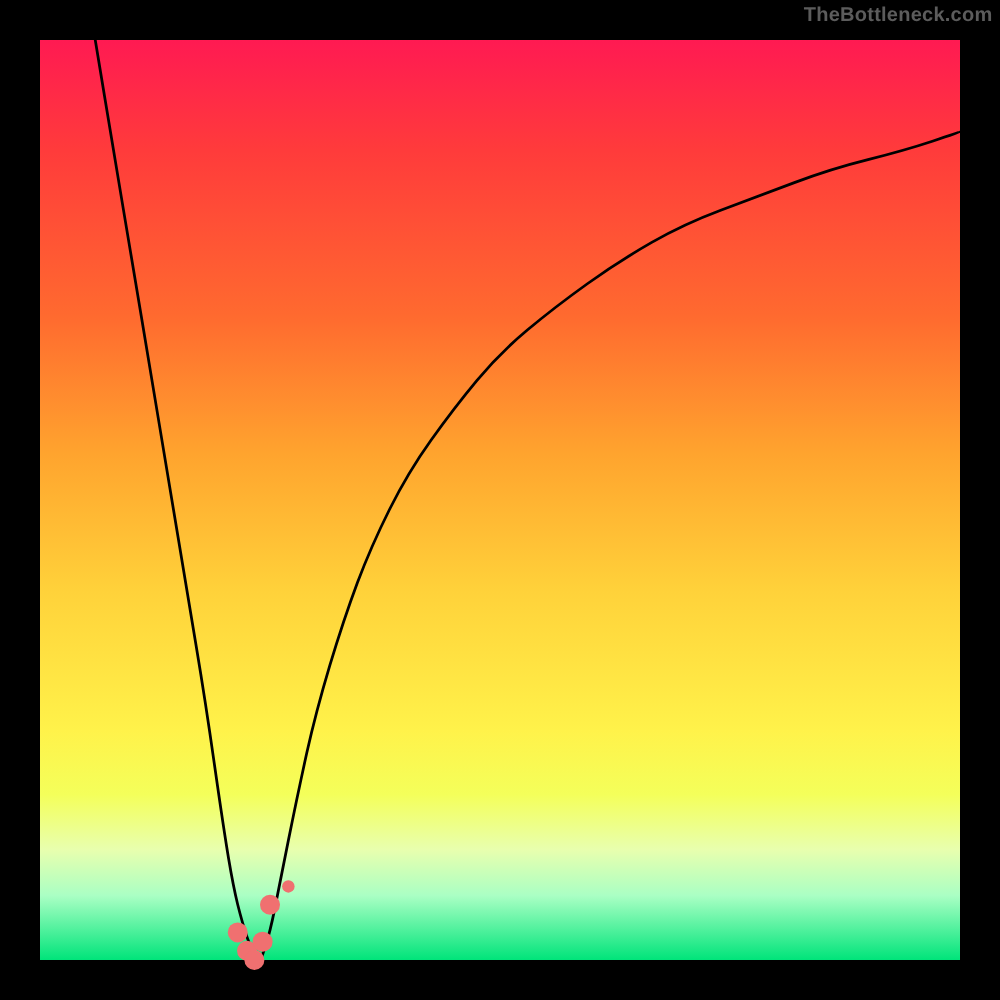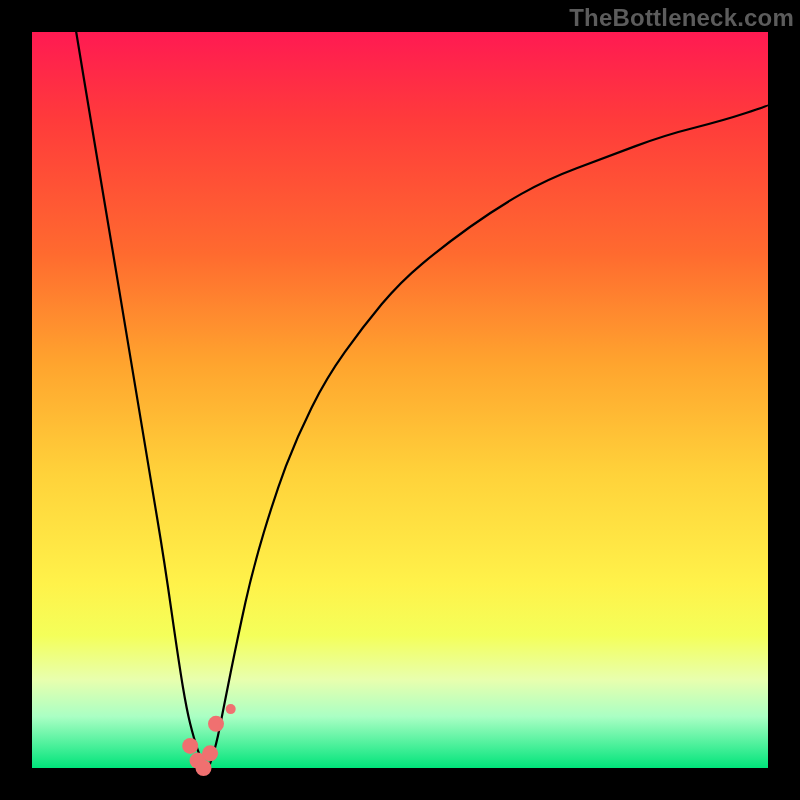--- a/index.html
+++ b/index.html
@@ -35,21 +35,21 @@
       #e8ffae 88%,
       #aaffc4 93%,
       #00e47a 100%
     );
   }
   .attribution {
     position: absolute;
     top: 4px;
     right: 6px;
     font-family: Arial, Helvetica, sans-serif;
-    font-size: 24px;
+    font-size: 16px;
     font-weight: bold;
     color: #5c5c5c;
     letter-spacing: 0.2px;
     user-select: none;
   }
   svg {
     position: absolute;
     left: 0;
     top: 0;
     width: 736px;

